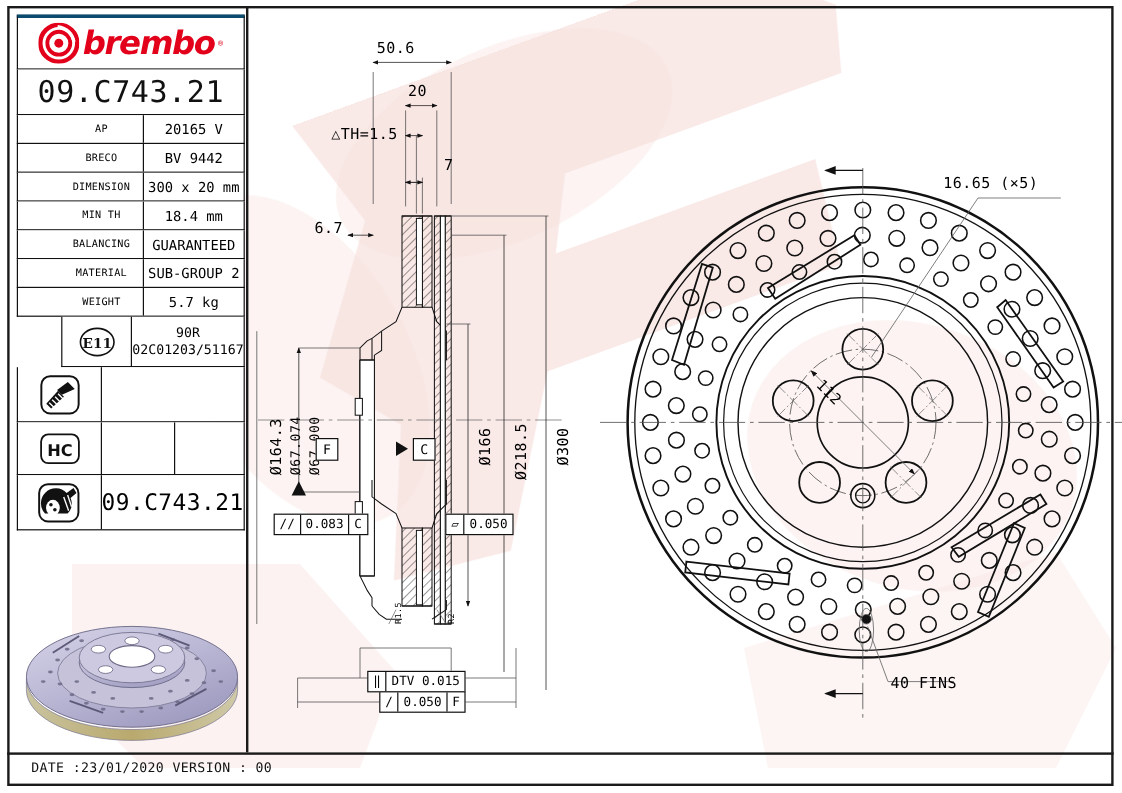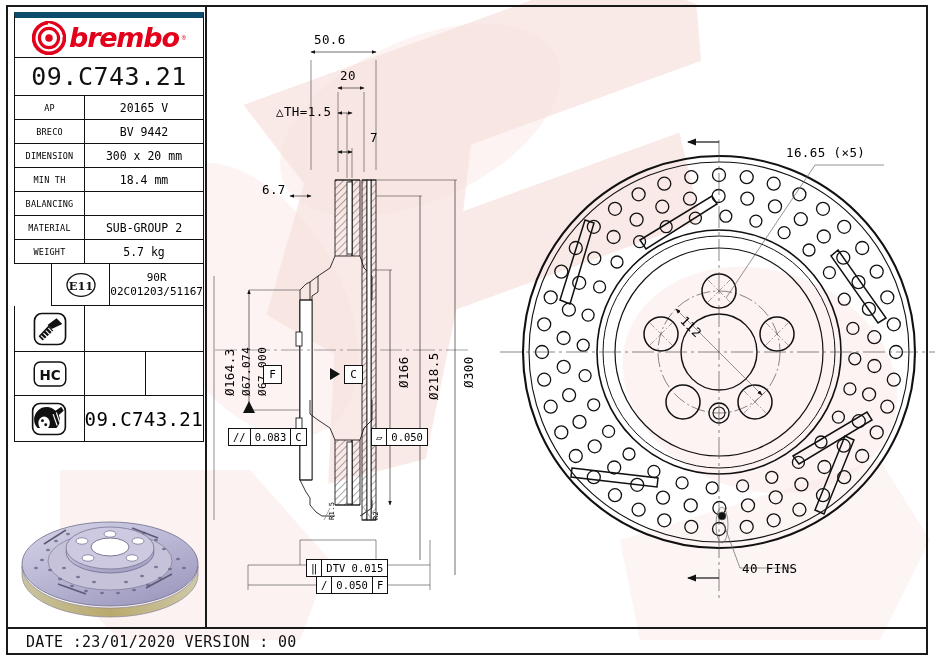--- a/index.html
+++ b/index.html
@@ -15,46 +15,46 @@
   #watermark{position:absolute;left:0;top:0;width:935px;height:661px;z-index:0;pointer-events:none;}
 
   
   .frame-outer{position:absolute;left:6px;top:5px;width:922px;height:650px;border:2px solid #1a1a1a;z-index:4;box-sizing:border-box;}
   .frame-inner-v{position:absolute;left:205px;top:5px;width:0;height:622px;border-left:2px solid #1a1a1a;z-index:4;}
   .frame-h-bottom{position:absolute;left:6px;top:627px;width:922px;height:0;border-top:2px solid #1a1a1a;z-index:5;}
 
   
   #infotable{position:absolute;left:14px;top:12px;width:190px;z-index:6;}
   .row{display:flex;border:1px solid #111;border-top:none;box-sizing:border-box;background:#fff;}
-  .row.first{border-top:6px solid #0c4a6e;}
+  .row.first{border-top:3px solid #0c4a6e;}
   .cell-l{width:70px;display:flex;align-items:center;justify-content:center;border-right:1px solid #111;box-sizing:border-box;font-size:8.5px;letter-spacing:.2px;color:#000;}
   .cell-r{flex:1;display:flex;align-items:center;justify-content:center;box-sizing:border-box;font-size:11.5px;color:#000;}
   .row-logo{height:46px;align-items:center;justify-content:center;}
   .row-code{height:38px;align-items:center;justify-content:center;}
   .code-big{font-size:25px;letter-spacing:.5px;color:#111;font-weight:400;}
-  .row-std{height:24px;}
+  .row-std{height:24px;padding-left:35px;}
   .row-e11{height:42px;margin-left:37px;}
   .row-box{height:46px;}
   .row-hc{height:44px;}
   .row-tire{height:46px;}
   .cell-icon{width:70px;display:flex;align-items:center;justify-content:center;border-right:1px solid #111;box-sizing:border-box;}
   .two-line{display:flex;flex-direction:column;align-items:center;justify-content:center;line-height:1.25;font-size:11px;}
   .hcsplit{width:60px;border-right:1px solid #111;height:100%;}
   .code-mid{font-size:19px;letter-spacing:.4px;}
 
   
   .brembo-wrap{display:flex;align-items:center;gap:3px;}
   .brembo-word{font-family:"DejaVu Sans","Liberation Sans",sans-serif;font-weight:bold;font-style:italic;font-size:27px;color:#e2001a;letter-spacing:-1.2px;line-height:1;}
   .brembo-r{font-size:7px;color:#e2001a;vertical-align:super;}
 
   
   #photo{position:absolute;left:14px;top:508px;width:190px;height:110px;z-index:6;}
 
   
-  #datebar{position:absolute;left:26px;top:633px;font-size:15px;color:#111;letter-spacing:.3px;z-index:7;}
+  #datebar{position:absolute;left:26px;top:633px;font-size:11px;color:#111;letter-spacing:.3px;z-index:7;}
 
   
   #drawing{position:absolute;left:0;top:0;width:935px;height:661px;z-index:3;}
   .lbl{position:absolute;z-index:5;color:#000;font-size:12.5px;letter-spacing:.4px;white-space:nowrap;}
   .lbl.sm{font-size:11px;}
   .lbl.tiny{font-size:7px;}
   .vert{transform-origin:0 0;}
   .tolbox{position:absolute;z-index:5;display:flex;border:1px solid #111;background:#fff;height:16px;align-items:stretch;font-size:10.5px;}
   .tolbox > div{display:flex;align-items:center;justify-content:center;padding:0 4px;border-right:1px solid #111;}
   .tolbox > div:last-child{border-right:none;}
@@ -113,20 +113,21 @@
     <div class="row row-std">
       <div class="cell-l">DIMENSION</div>
       <div class="cell-r">300 x 20 mm</div>
     </div>
     <div class="row row-std">
       <div class="cell-l">MIN TH</div>
       <div class="cell-r">18.4 mm</div>
     </div>
     <div class="row row-std">
       <div class="cell-l">BALANCING</div>
+      <div class="cell-r">GUARANTEED</div>
     </div>
     <div class="row row-std">
       <div class="cell-l">MATERIAL</div>
       <div class="cell-r">SUB-GROUP 2</div>
     </div>
     <div class="row row-std">
       <div class="cell-l">WEIGHT</div>
       <div class="cell-r">5.7 kg</div>
     </div>
 

